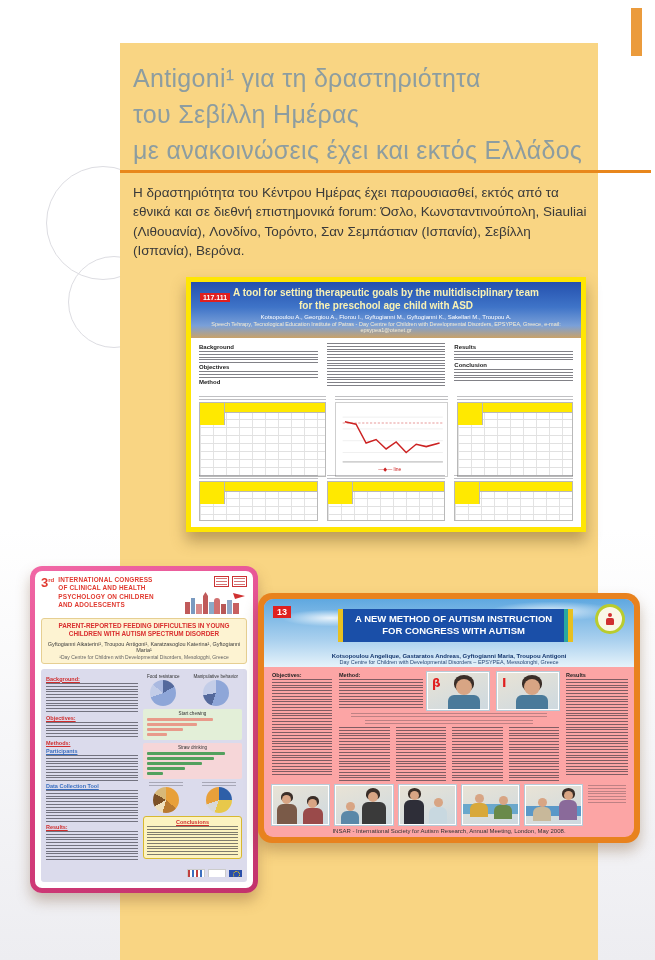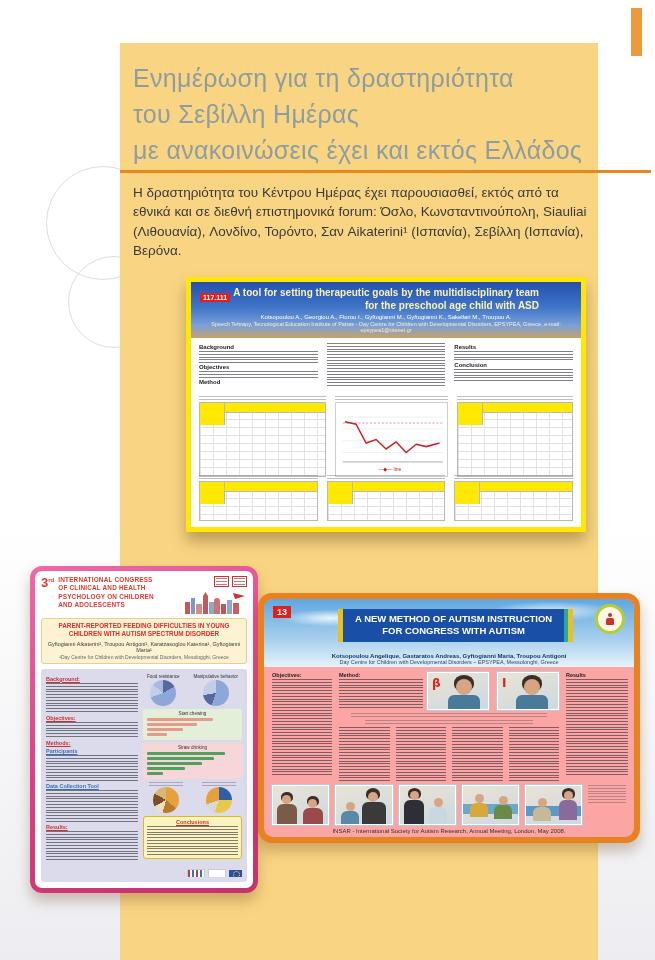--- a/index.html
+++ b/index.html
@@ -29,21 +29,21 @@
   .tx.light{opacity:.5;}
   .tx.red{background-image:repeating-linear-gradient(180deg,rgba(190,40,40,.65) 0,rgba(190,40,40,.65) 1px,transparent 1px,transparent 2.8px);}
 
   
   .poster1{position:absolute;left:186px;top:277px;width:400px;height:255px;background:#ffe603;
     padding:5px;box-sizing:border-box;box-shadow:0 9px 14px rgba(110,85,35,.45);}
   .p1-inner{width:100%;height:100%;background:#fff;display:flex;flex-direction:column;overflow:hidden;}
   .p1-header{position:relative;height:56px;flex:none;text-align:center;
     background:linear-gradient(180deg,#2450ae 0%,#3f74c8 45%,#7aa0d8 78%,#c9a269 100%);}
   .p1-badge{position:absolute;left:9px;top:11px;background:#e01f1f;color:#fff;font-size:7px;font-weight:bold;padding:1px 3px;}
-  .p1-title{margin:5px 42px 0;font-size:10px;font-weight:bold;color:#f9f2b4;line-height:1.25;text-align:right;}
+  .p1-title{margin:5px 42px 0;font-size:10px;font-weight:bold;color:#f9f2b4;line-height:1.25;}
   .p1-authors{margin-top:2px;font-size:6px;color:#fff;}
   .p1-affil{margin-top:1px;font-size:5.5px;color:#f7ecd2;}
   .p1-body{flex:1;padding:5px 8px 3px;display:flex;flex-direction:column;gap:5px;}
   .p1r1{display:grid;grid-template-columns:1fr 1fr 1fr;gap:9px;height:48px;}
   .p1h{font-size:6px;font-weight:bold;color:#1a1a1a;margin:1px 0;}
   .p1r2{display:grid;grid-template-columns:1.12fr 1fr 1.02fr;gap:9px;height:74px;}
   .panel{display:flex;flex-direction:column;gap:2px;}
   .cap{height:4px;}
   .tbl{flex:1;border:1px solid #b9b9b9;background:
       repeating-linear-gradient(180deg,#e1e1e1 0,#e1e1e1 1px,transparent 1px,transparent 8px),
@@ -147,27 +147,27 @@
 </head>
 <body>
 
 <div class="deco-circle" id="circ1"></div>
 <div class="deco-circle" id="circ2"></div>
 
 <div class="content-block"></div>
 <div class="top-accent-bar"></div>
 
 <div class="page-title">
-  <div>Ενημέρωση για τη δραστηριότητα</div>
+  <div>Antigoni¹ για τη δραστηριότητα</div>
   <div>του Σεβίλλη Ημέρας</div>
   <div>με ανακοινώσεις έχει και εκτός Ελλάδος</div>
 </div>
 <div class="accent-rule"></div>
 
-<div class="intro">Η δραστηριότητα του Κέντρου Ημέρας έχει παρουσιασθεί, εκτός από τα εθνικά και σε διεθνή επιστημονικά forum: Όσλο, Κωνσταντινούπολη, Siauliai (Λιθουανία), Λονδίνο, Τορόντο, Σαν Aikaterini¹ (Ισπανία), Σεβίλλη (Ισπανία), Βερόνα.</div>
+<div class="intro">Η δραστηριότητα του Κέντρου Ημέρας έχει παρουσιασθεί, εκτός από τα εθνικά και σε διεθνή επιστημονικά forum: Όσλο, Κωνσταντινούπολη, Siauliai (Λιθουανία), Λονδίνο, Τορόντο, Σαν Σεμπάστιαν (Ισπανία), Σεβίλλη (Ισπανία), Βερόνα.</div>
 
 <div class="poster1">
   <div class="p1-inner">
     <div class="p1-header">
       <span class="p1-badge">117.111</span>
       <div class="p1-title">A tool for setting therapeutic goals by the multidisciplinary team for the preschool age child with ASD</div>
       <div class="p1-authors">Kotsopoulou A., Georgiou A., Florou I., Gyftogianni M., Gyftogianni K., Sakellari M., Troupou A.</div>
       <div class="p1-affil">Speech Tehrapy, Tecnological Education Institute of Patras - Day Centre for Children with Developmental Disorders, EPSYPEA, Greece, e-mail: epsypea1@otenet.gr</div>
     </div>
     <div class="p1-body">

